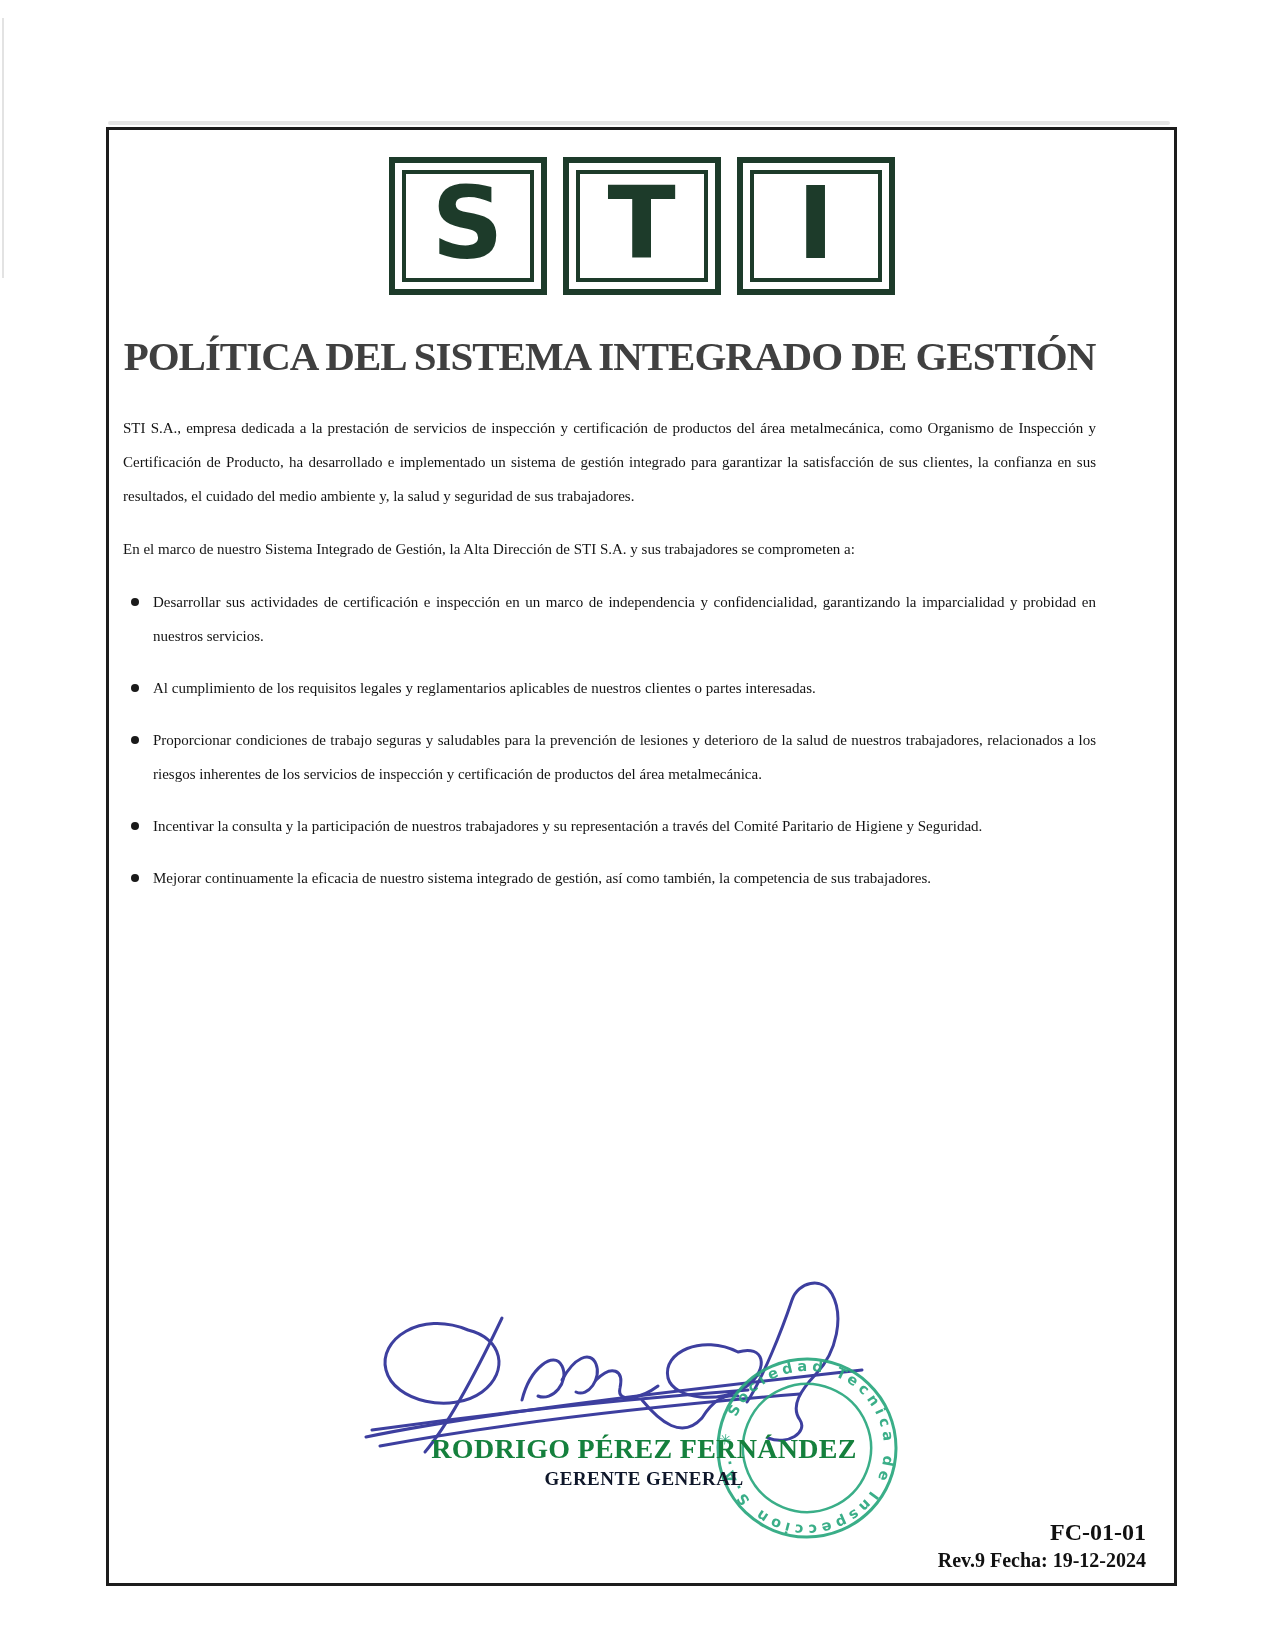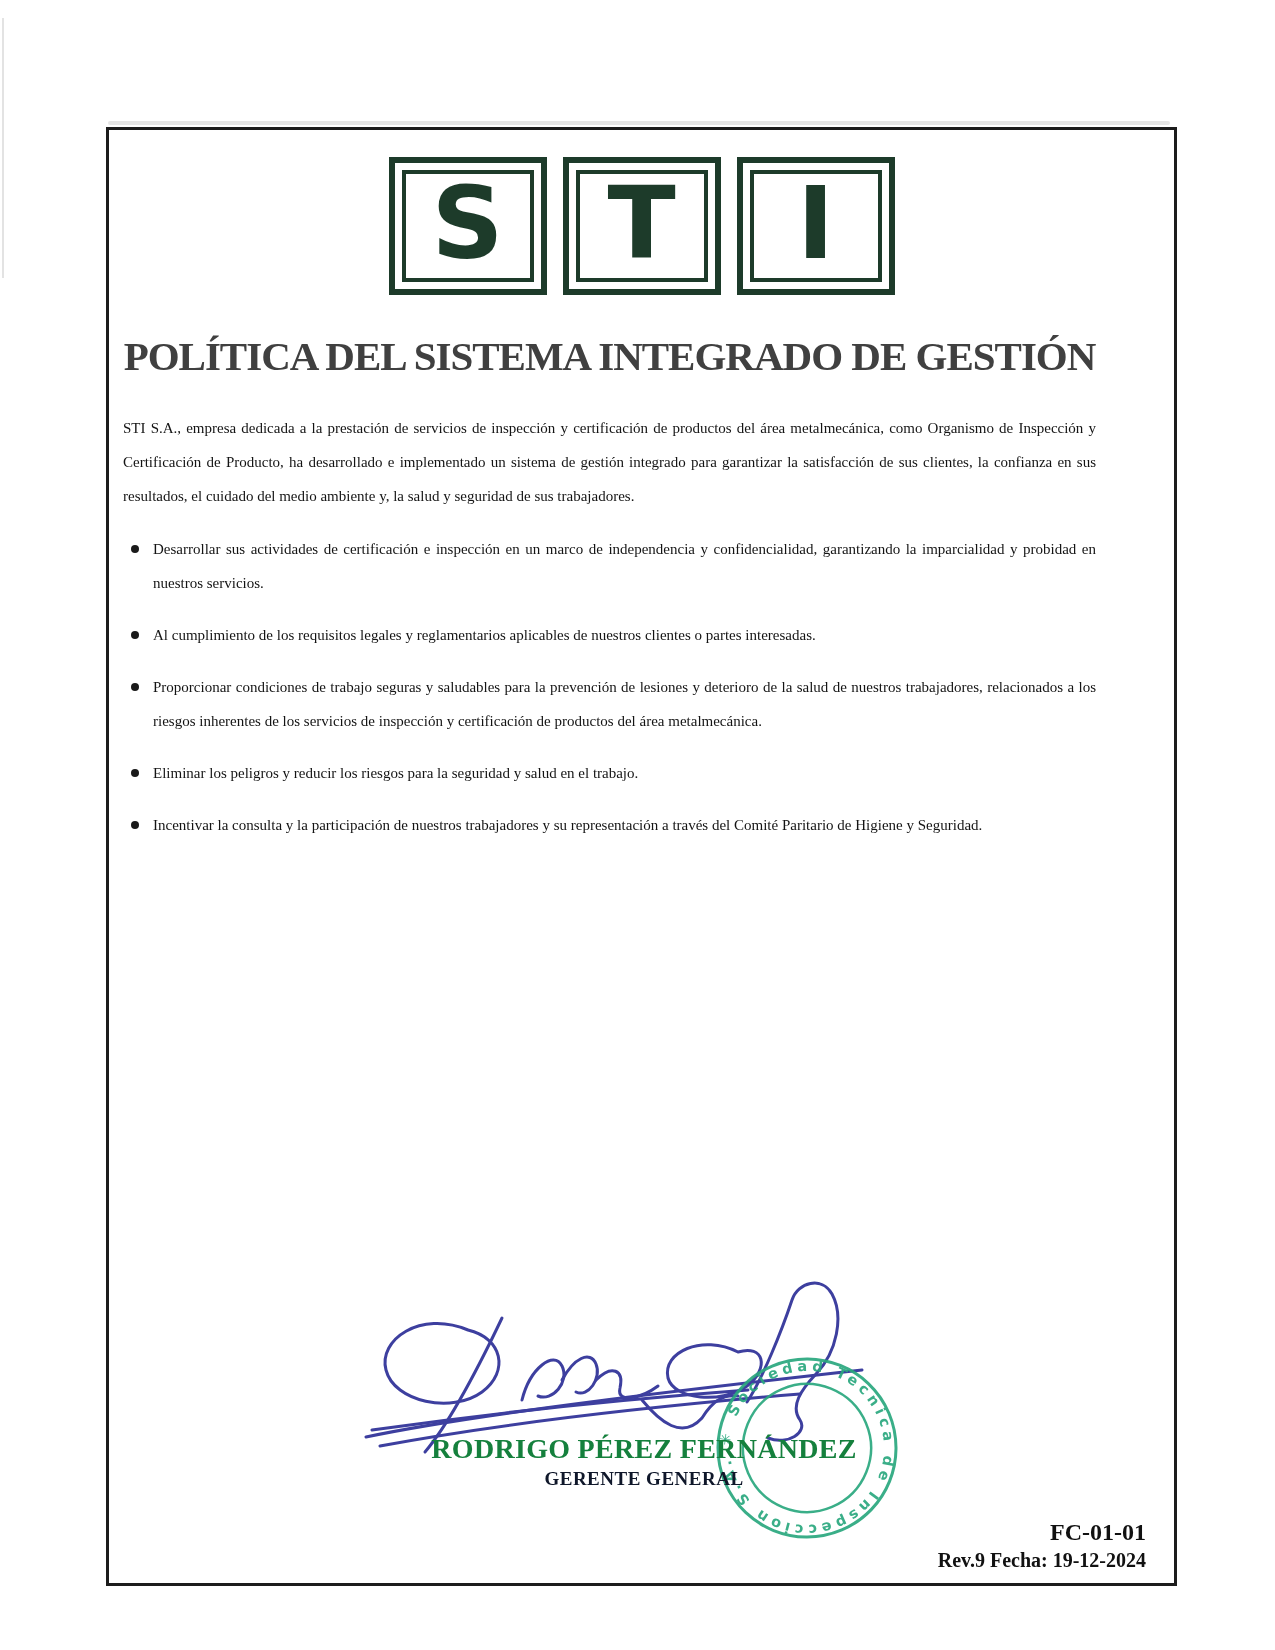--- a/index.html
+++ b/index.html
@@ -85,29 +85,30 @@
         <span class="logo-letter">I</span>
       </div>
     </div>
   </div>
 
   <div class="content">
     <h1 class="doc-title">POLÍTICA DEL SISTEMA INTEGRADO DE GESTIÓN</h1>
 
     <div class="body-text">
         <p>STI S.A., empresa dedicada a la prestación de servicios de inspección y certificación de productos del área metalmecánica, como Organismo de Inspección y Certificación de Producto, ha desarrollado e implementado un sistema de gestión integrado para garantizar la satisfacción de sus clientes, la confianza en sus resultados, el cuidado del medio ambiente y, la salud y seguridad de sus trabajadores.</p>
+        <p>En el marco de nuestro Sistema Integrado de Gestión, la Alta Dirección de STI S.A. y sus trabajadores se comprometen a:</p>
       </div>
 
     <div class="body-text" style="margin-top:0;">
       <ul class="policy-list">
           <li>Desarrollar sus actividades de certificación e inspección en un marco de independencia y confidencialidad, garantizando la imparcialidad y probidad en nuestros servicios.</li>
           <li>Al cumplimiento de los requisitos legales y reglamentarios aplicables de nuestros clientes o partes interesadas.</li>
           <li>Proporcionar condiciones de trabajo seguras y saludables para la prevención de lesiones y deterioro de la salud de nuestros trabajadores, relacionados a los riesgos inherentes de los servicios de inspección y certificación de productos del área metalmecánica.</li>
-          <li>Eliminar los peligros y reducir los riesgos para la seguridad y salud en el trabajo.</li>
           <li>Incentivar la consulta y la participación de nuestros trabajadores y su representación a través del Comité Paritario de Higiene y Seguridad.</li>
+          <li>Mejorar continuamente la eficacia de nuestro sistema integrado de gestión, así como también, la competencia de sus trabajadores.</li>
         </ul>
     </div>
   </div>
 </div>
 
 <svg class="sig-svg" width="560" height="200" viewBox="340 1262 560 200">
   <g fill="none" stroke="#3d3f9f" stroke-width="3" stroke-linecap="round" stroke-linejoin="round">
     <path d="M468,1330 C420,1310 378,1340 386,1370 C394,1402 452,1414 482,1392 C510,1371 502,1338 468,1330"></path>
     <path d="M502,1318 C482,1360 452,1420 425,1452"></path>
     <path d="M366,1437 C480,1413 700,1388 862,1370"></path>

